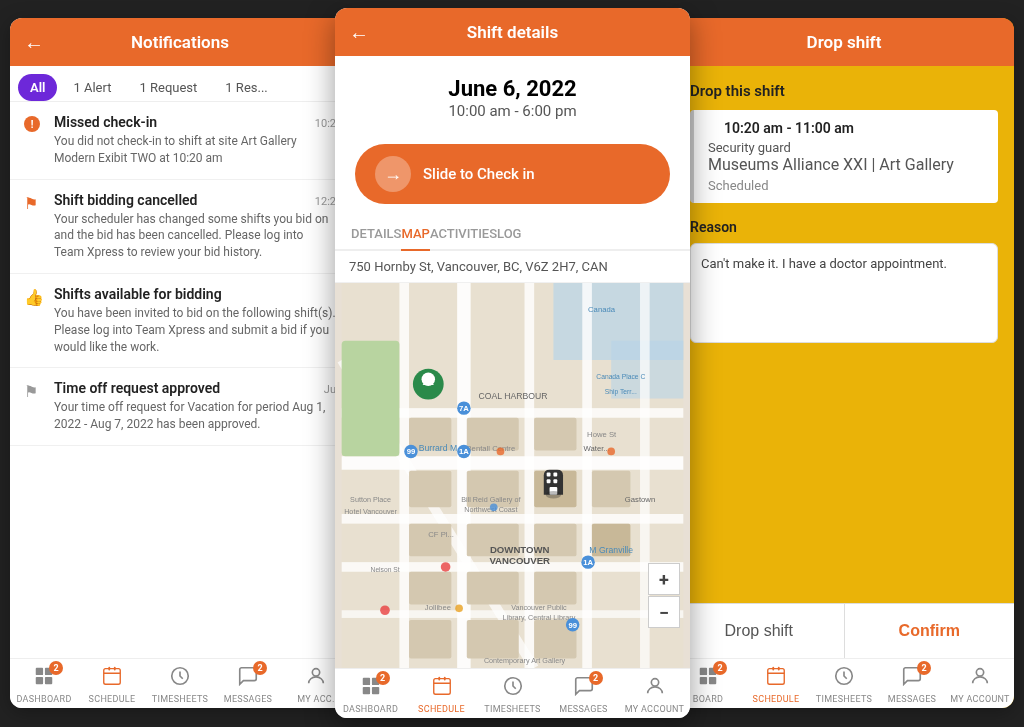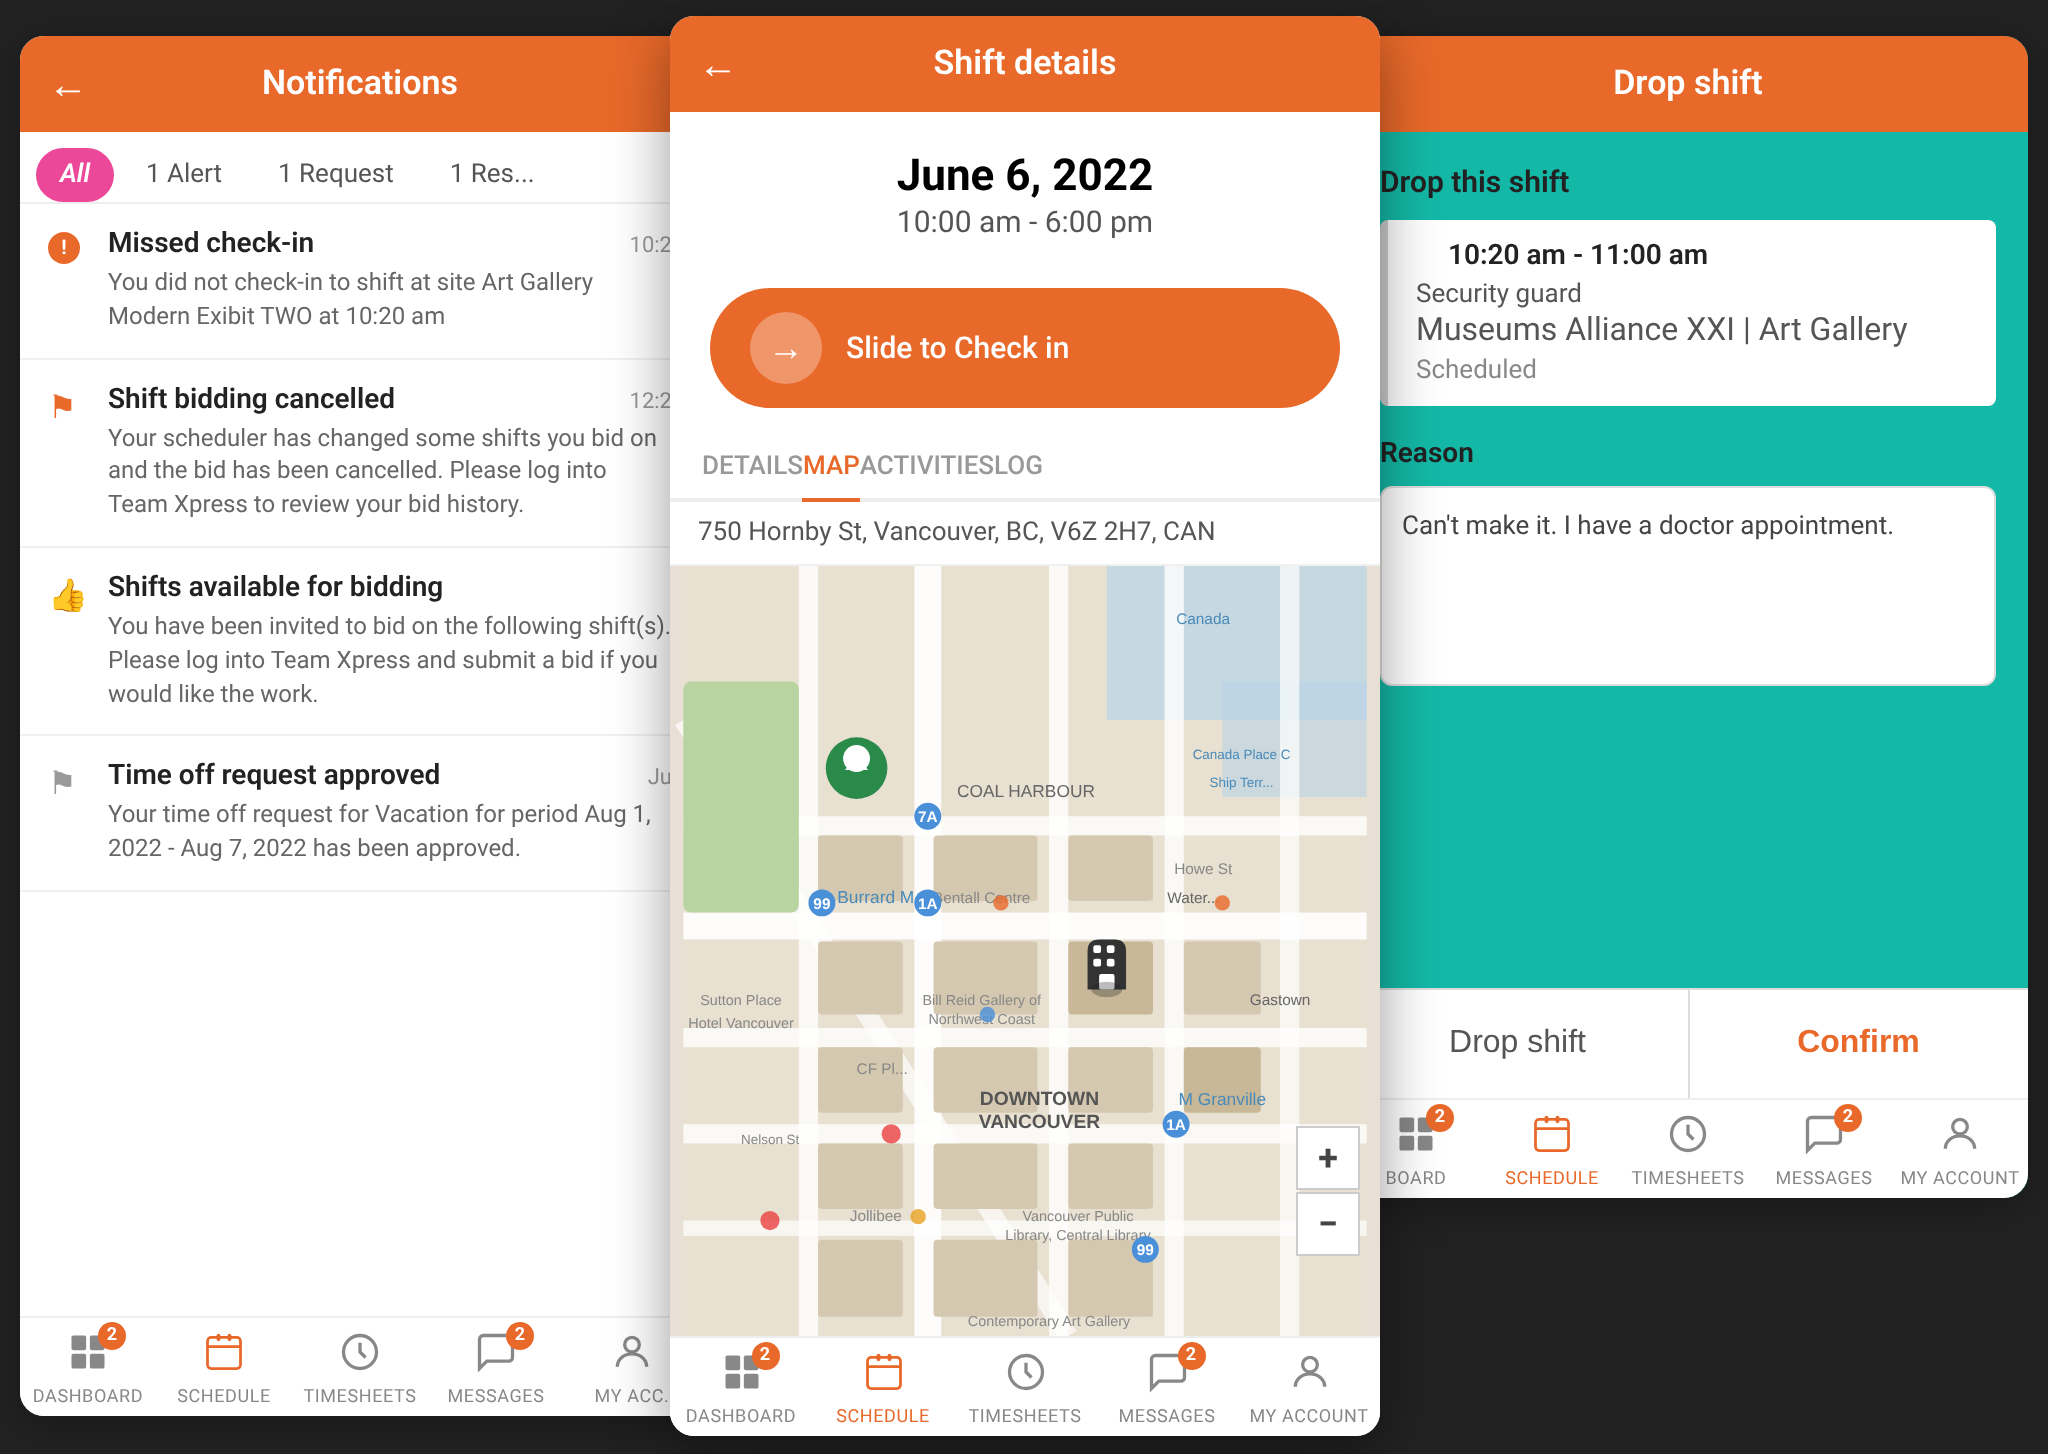--- a/index.html
+++ b/index.html
@@ -63,24 +63,23 @@
     }
     .notif-tab {
       padding: 6px 12px;
       border-radius: 20px;
       font-size: 13px;
       cursor: pointer;
       color: #555;
       white-space: nowrap;
     }
     .notif-tab.active {
-      background: #ec4899;
+      background: #6d28d9;
       color: white;
       font-weight: 600;
-      font-style: italic;
     }
 
     .notif-list {
       flex: 1;
       overflow-y: auto;
       padding: 0;
     }
 
     .notif-item {
       padding: 12px 14px;
@@ -313,22 +312,22 @@
     .shift-bottom-nav {
       display: flex;
       border-top: 1px solid #eee;
       padding: 6px 0 4px;
       background: #fff;
     }
 
     
     .drop-shift-panel {
       width: 340px;
-      height: 581px;
-      background: #14b8a6;
+      height: 690px;
+      background: #eab308;
       border-radius: 12px;
       overflow: hidden;
       position: absolute;
       right: 10px;
       top: 18px;
       box-shadow: 0 4px 20px rgba(0,0,0,0.3);
       display: flex;
       flex-direction: column;
     }
 

